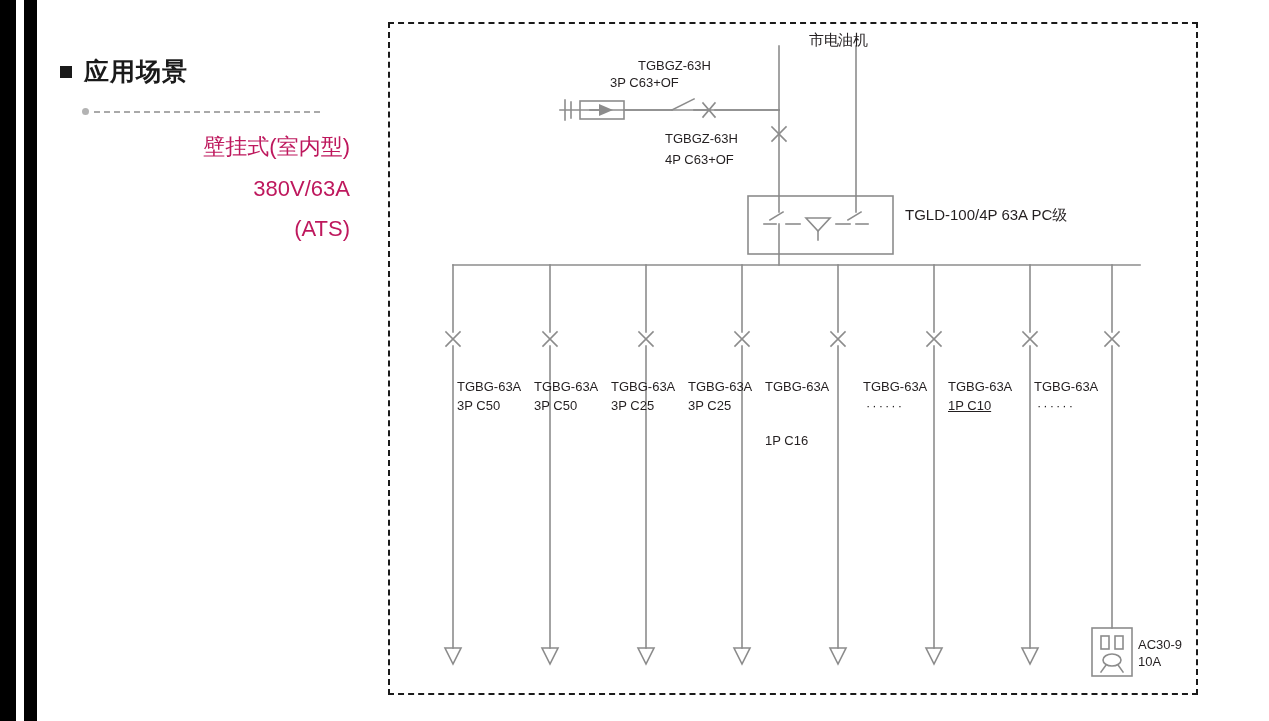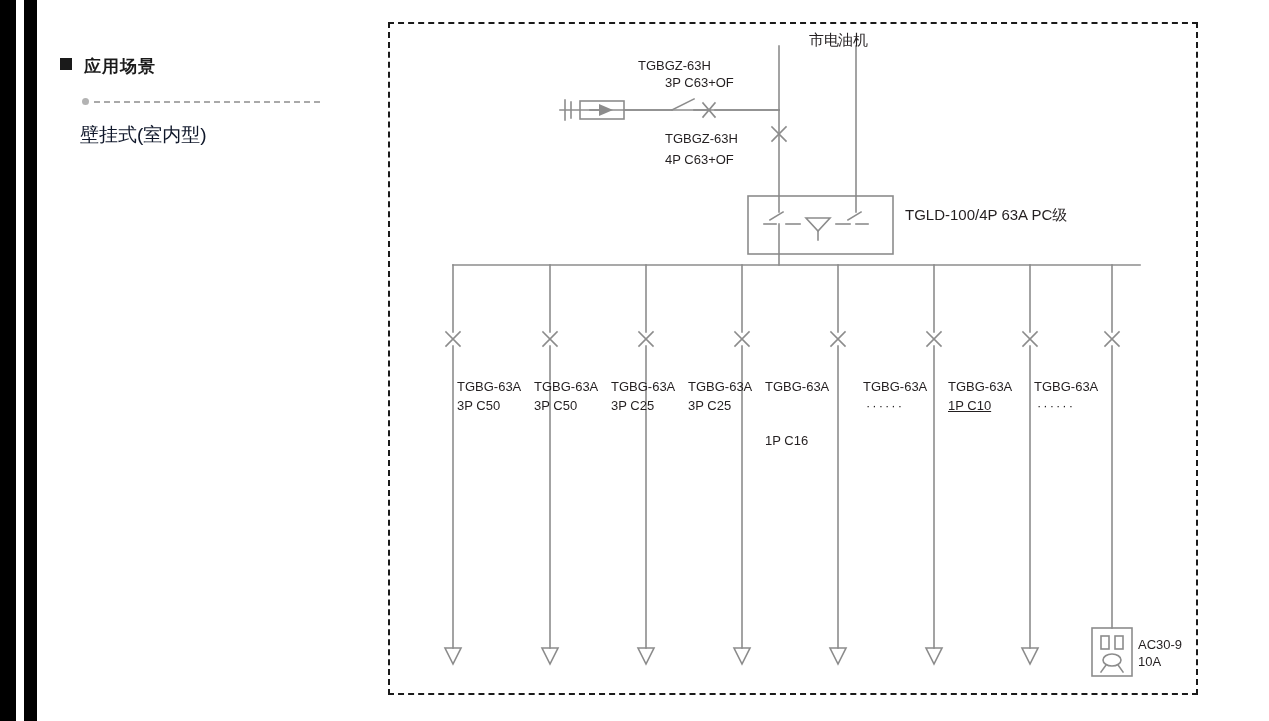--- a/index.html
+++ b/index.html
@@ -30,21 +30,21 @@
   .edge-bar.left2 { left: 24px; top: 0; width: 13px; height: 721px; }
 
   
   .left-panel {
     position: absolute;
     left: 60px;
     top: 55px;
     width: 290px;
   }
   .section-title {
-    font-size: 17px;
+    font-size: 25px;
     font-weight: bold;
     color: #1a1a1a;
     letter-spacing: 1px;
     white-space: nowrap;
   }
   .section-title .bullet {
     display: inline-block;
     width: 12px;
     height: 12px;
     background: #1a1a1a;
@@ -65,24 +65,25 @@
     border-radius: 50%;
     background: #b3b3b3;
   }
   .divider .dashline {
     position: absolute;
     left: 12px; top: 5px;
     width: 226px;
     border-top: 2px dashed #a9a9a9;
   }
   .left-line {
-    font-size: 19px;
-    color: #0f172a;
+    font-size: 22px;
+    color: #be185d;
     margin-top: 14px;
     white-space: nowrap;
+    text-align: right;
   }
   .l1 { margin-left: 20px; margin-top: 16px; }
   .l2 { margin-left: 48px; }
   .l3 { margin-left: 78px; }
 
   
   .diagram-frame {
     position: absolute;
     left: 388px;
     top: 22px;
@@ -120,20 +121,22 @@
 
   <div class="left-panel">
     <div class="section-title">
       <span class="bullet"></span><span>应用场景</span>
     </div>
     <div class="divider">
       <span class="dot"></span>
       <span class="dashline"></span>
     </div>
     <div class="left-line l1">壁挂式(室内型)</div>
+    <div class="left-line l2">380V/63A</div>
+    <div class="left-line l3">(ATS)</div>
   </div>
 
   <div class="diagram-frame"></div>
 
   <svg id="schematic" viewBox="0 0 1269 721">
     <g stroke="#8c8c8c" stroke-width="1.6" fill="none" stroke-linecap="square">
 
       <line x1="779" y1="46" x2="779" y2="110"></line>
 
       <line x1="560" y1="110" x2="779" y2="110"></line>
@@ -229,21 +232,21 @@
       <ellipse cx="1112" cy="660" rx="9" ry="6"></ellipse>
       <line x1="1106" y1="665" x2="1101" y2="672"></line>
       <line x1="1118" y1="665" x2="1123" y2="672"></line>
     </g>
   </svg>
 
   <div class="lbl cjk" style="left:761px; top:32px;margin-left:48px;">市电</div>
   <div class="lbl cjk" style="left:838px; top:32px;font-family:Liberation Serif, serif;">油机</div>
 
   <div class="lbl" style="left:638px; top:58px;">TGBGZ-63H</div>
-  <div class="lbl" style="left:665px; top:75px;">3P C63+OF</div>
+  <div class="lbl" style="left:610px; top:75px;">3P C63+OF</div>
 
   <div class="lbl" style="left:665px; top:131px;">TGBGZ-63H</div>
   <div class="lbl" style="left:665px; top:152px;">4P C63+OF</div>
 
   <div class="lbl big" style="left:905px; top:207px;">TGLD-100/4P 63A PC级</div>
 
   <div class="lbl" style="left:457px; top:379px;">TGBG-63A</div>
   <div class="lbl" style="left:457px; top:398px;">3P C50</div>
 
   <div class="lbl" style="left:534px; top:379px;">TGBG-63A</div>

